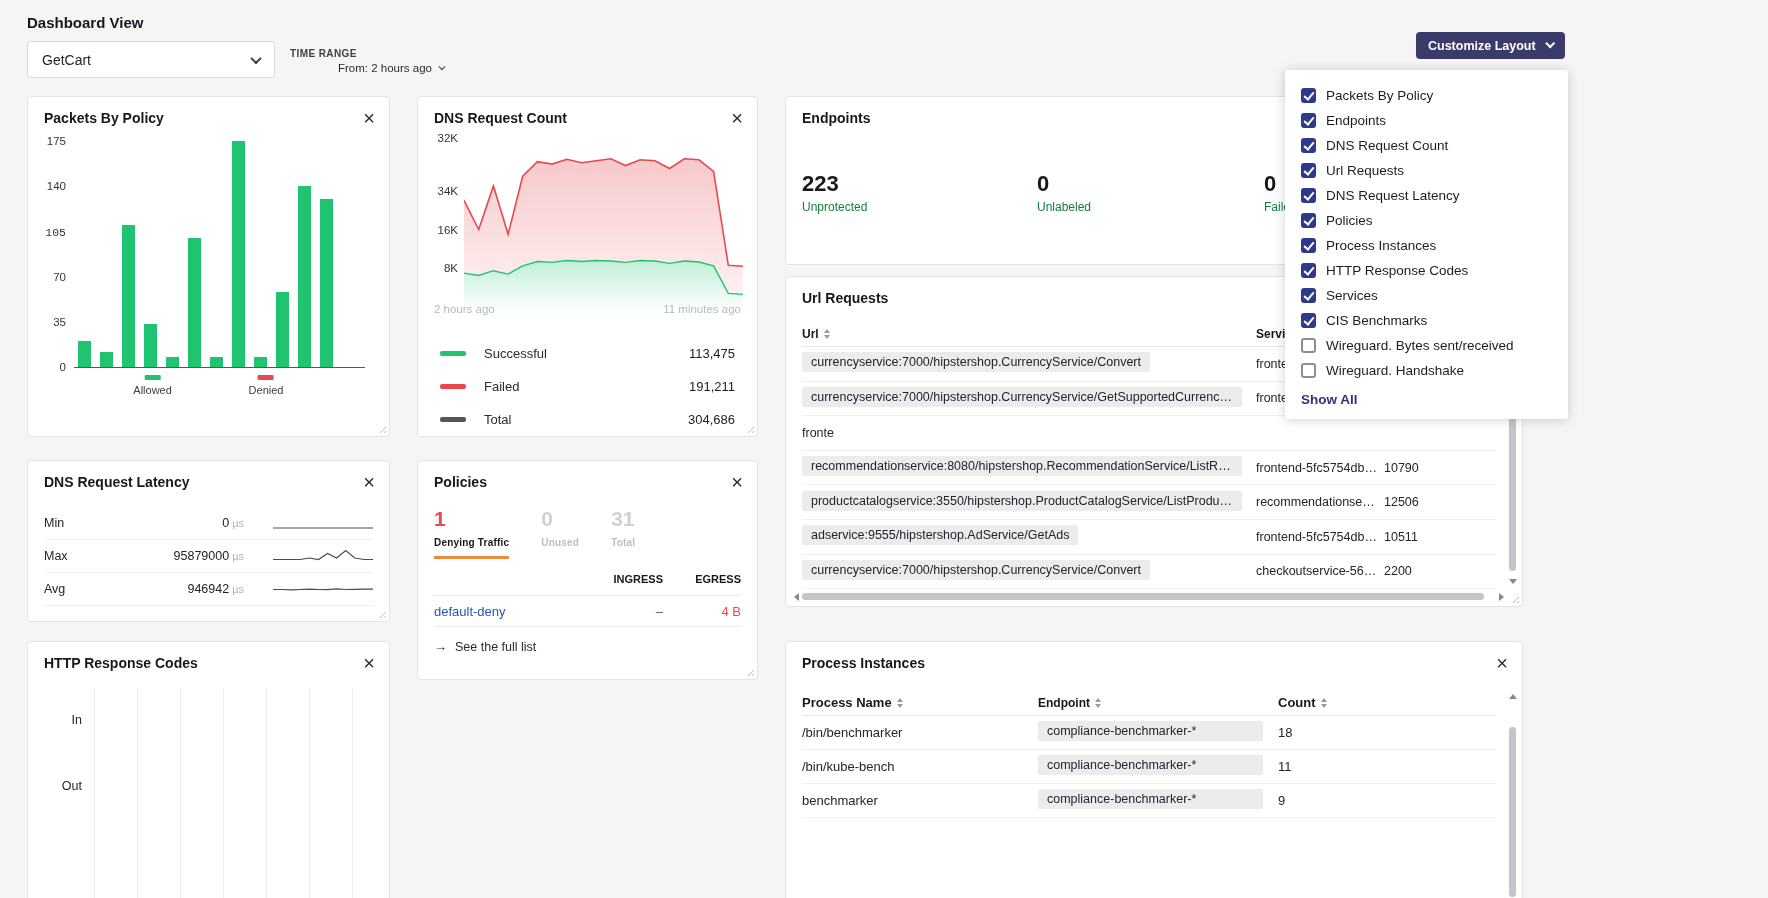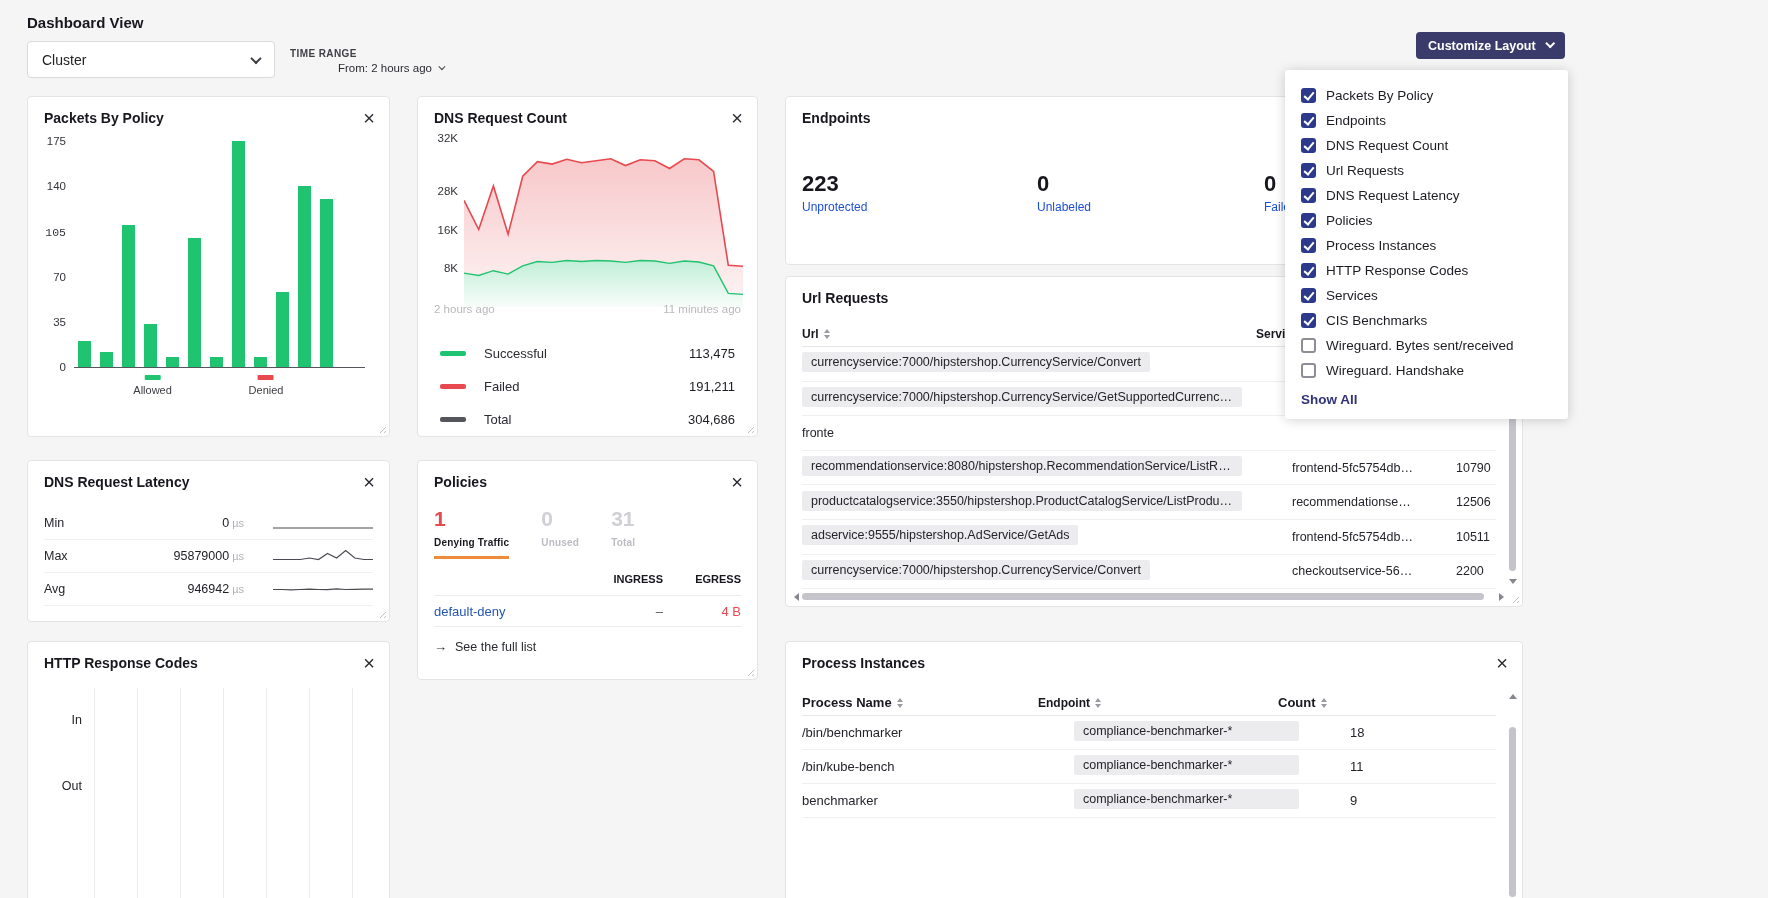--- a/index.html
+++ b/index.html
@@ -73,33 +73,33 @@
   .legend-row .swatch { width: 26px; height: 5px; border-radius: 2px; flex: 0 0 26px; }
   .legend-row .l-name { margin-left: 18px; font-size: 13px; color: #2a2a31; }
   .legend-row .l-val { margin-left: auto; font-size: 13px; color: #1d1d24; }
 
   
   .ep-stats { position: absolute; left: 16px; right: 10px; top: 74px; display: flex; }
   .ep-col { flex: 0 0 235px; }
   .ep-col:nth-child(2) { flex: 0 0 227px; }
   .ep-col:nth-child(3) { flex: 1; }
   .ep-val { font-size: 22px; font-weight: 800; color: #17171e; }
-  .ep-lab { font-size: 12px; color: #1d4ed8; margin-top: 3px; }
+  .ep-lab { font-size: 12px; color: #15803d; margin-top: 3px; }
 
   
   .tbl-head { position: absolute; left: 16px; right: 26px; height: 26px; display: flex; align-items: center;
     border-bottom: 1px solid #e7e7ea; font-size: 12px; font-weight: 700; color: #17171e; }
   .th { display: flex; align-items: center; gap: 5px; cursor: pointer; }
   .sort-icon { display: inline-flex; flex-direction: column; gap: 2px; }
   .sort-icon i { display: block; width: 0; height: 0; border-left: 3.5px solid transparent; border-right: 3.5px solid transparent; }
   .sort-icon .up { border-bottom: 4px solid #9a9aa2; }
   .sort-icon .dn { border-top: 4px solid #9a9aa2; }
   .chip { background: #ececee; padding: 3px 9px; border-radius: 2px; font-size: 12.5px; color: #24242b;
     white-space: nowrap; overflow: hidden; text-overflow: ellipsis; display: inline-block; }
-  .t-row { display: flex; align-items: center; border-bottom: 1px solid #f0f0f2; font-size: 12.5px; color: #24242b; gap: 36px; }
+  .t-row { display: flex; align-items: center; border-bottom: 1px solid #f0f0f2; font-size: 12.5px; color: #24242b; }
 
   .url-head { top: 44px; }
   .url-rows { position: absolute; left: 16px; right: 26px; top: 70px; }
   .url-rows .t-row { height: 34.6px; }
   .u-url { flex: 0 0 454px; overflow: hidden; padding-right: 14px; }
   .u-url .chip { max-width: 440px; }
   .u-svc { flex: 0 0 128px; white-space: nowrap; overflow: hidden; }
   .u-cnt { flex: 1; }
 
   .proc-head { top: 48px; }
@@ -159,21 +159,21 @@
   .http-lab { position: absolute; left: 0; width: 54px; text-align: right; font-size: 12.5px; color: #24242b; }
 </style>
 </head>
 <body>
 
 <div id="app">
 
   <div class="page-title">Dashboard View</div>
 
   <div class="view-select">
-    <span>Cluster</span>
+    <span>GetCart</span>
     <span class="spacer"></span>
     <span class="chev"></span>
   </div>
 
   <div class="time-range">
     <div class="tr-label">TIME RANGE</div>
     <div class="tr-value"><span>From: 2 hours ago</span><span class="chev small"></span></div>
   </div>
 
   <button class="customize-btn">
@@ -223,21 +223,21 @@
     <span class="resize-handle"></span>
   </div>
 
   <div class="card card-dnsc">
     <div class="card-head">
       <span class="card-title">DNS Request Count</span>
       <span class="close-x">×</span>
     </div>
     <div class="dnsc-ylab" id="dnsc-ylab">
         <span style="top: 35px;">32K</span>
-        <span style="top: 87.75px;">28K</span>
+        <span style="top: 87.75px;">34K</span>
         <span style="top: 126.5px;">16K</span>
         <span style="top: 165.25px;">8K</span>
       </div>
     <div class="dnsc-svg" id="dnsc-svg"><svg width="279" height="165" viewBox="0 0 279 165">
           <defs>
             <linearGradient id="gPink" x1="0" y1="0" x2="0" y2="1">
               <stop offset="0" stop-color="rgba(229,73,79,0.30)"></stop>
               <stop offset="1" stop-color="rgba(229,73,79,0.08)"></stop>
             </linearGradient>
             <linearGradient id="gGreen" x1="0" y1="0" x2="0" y2="1">

